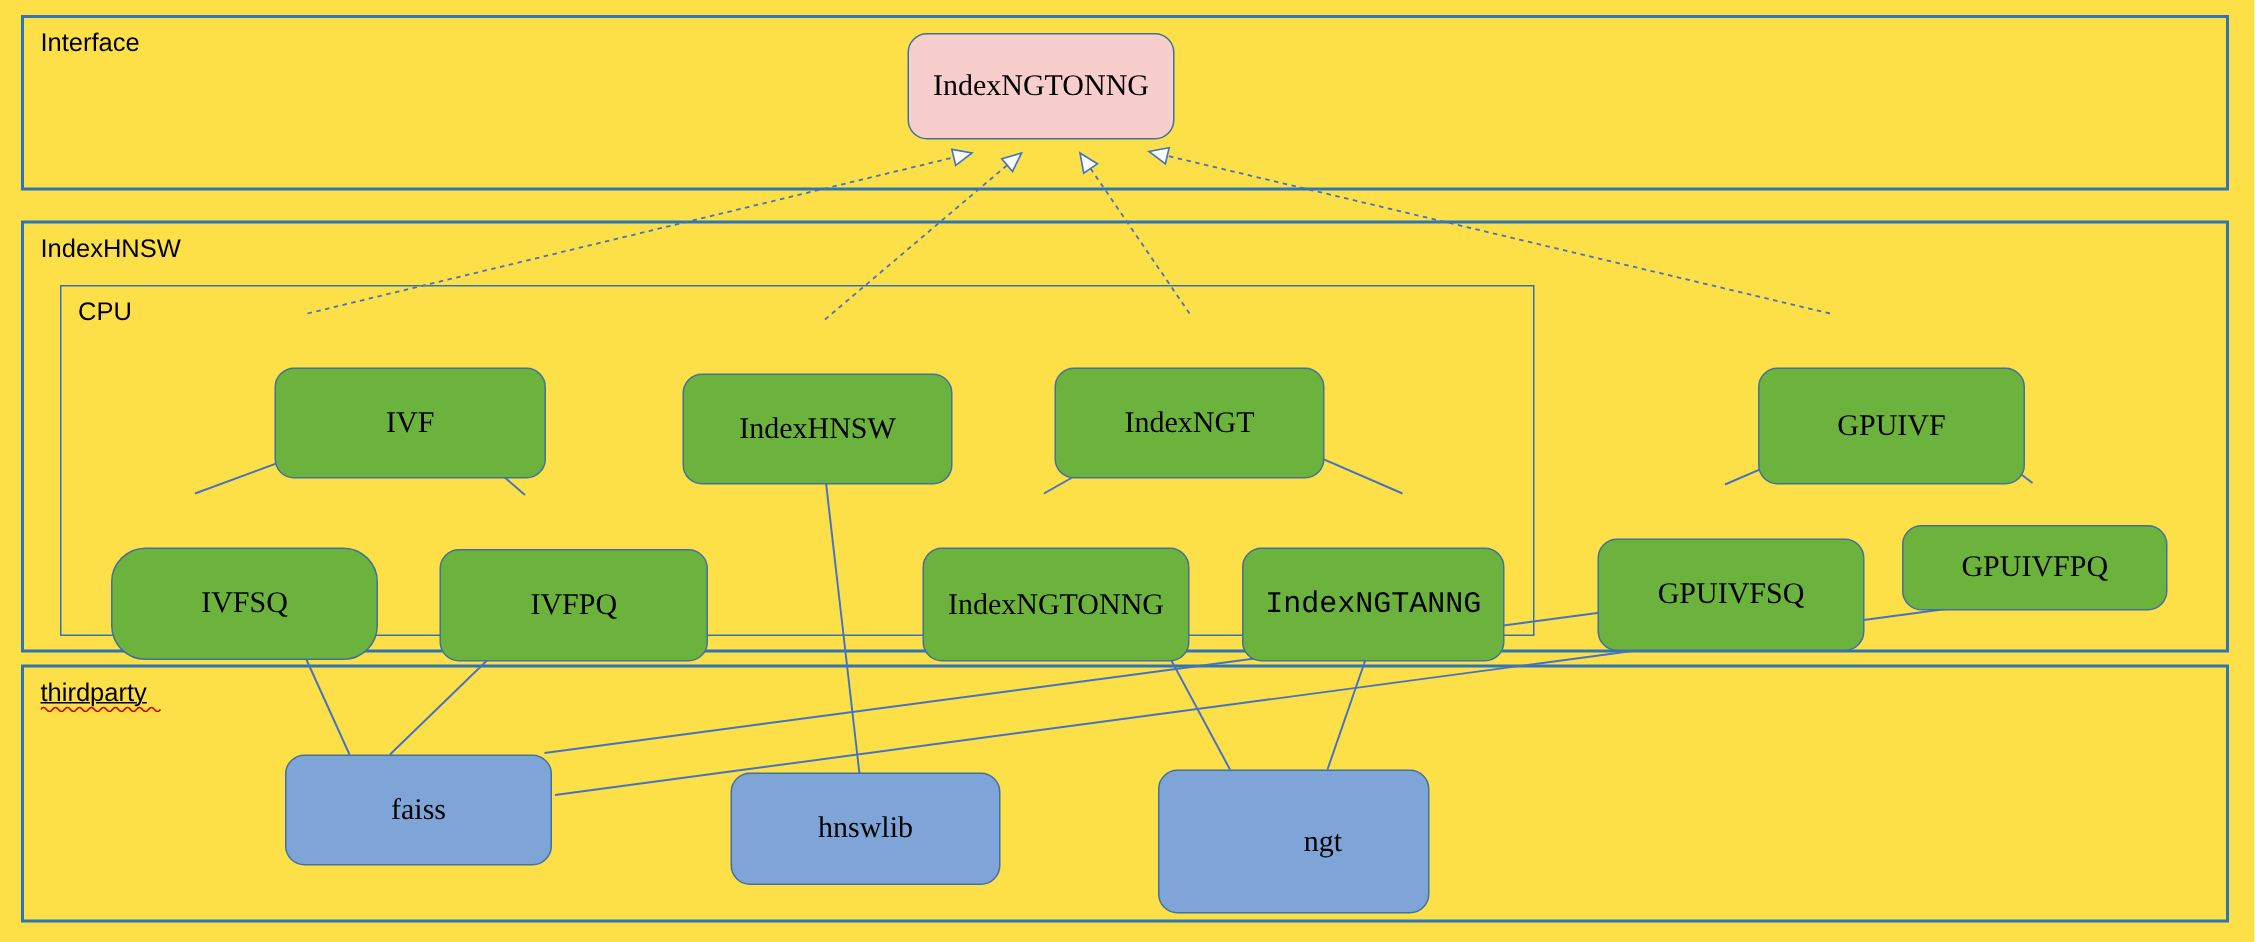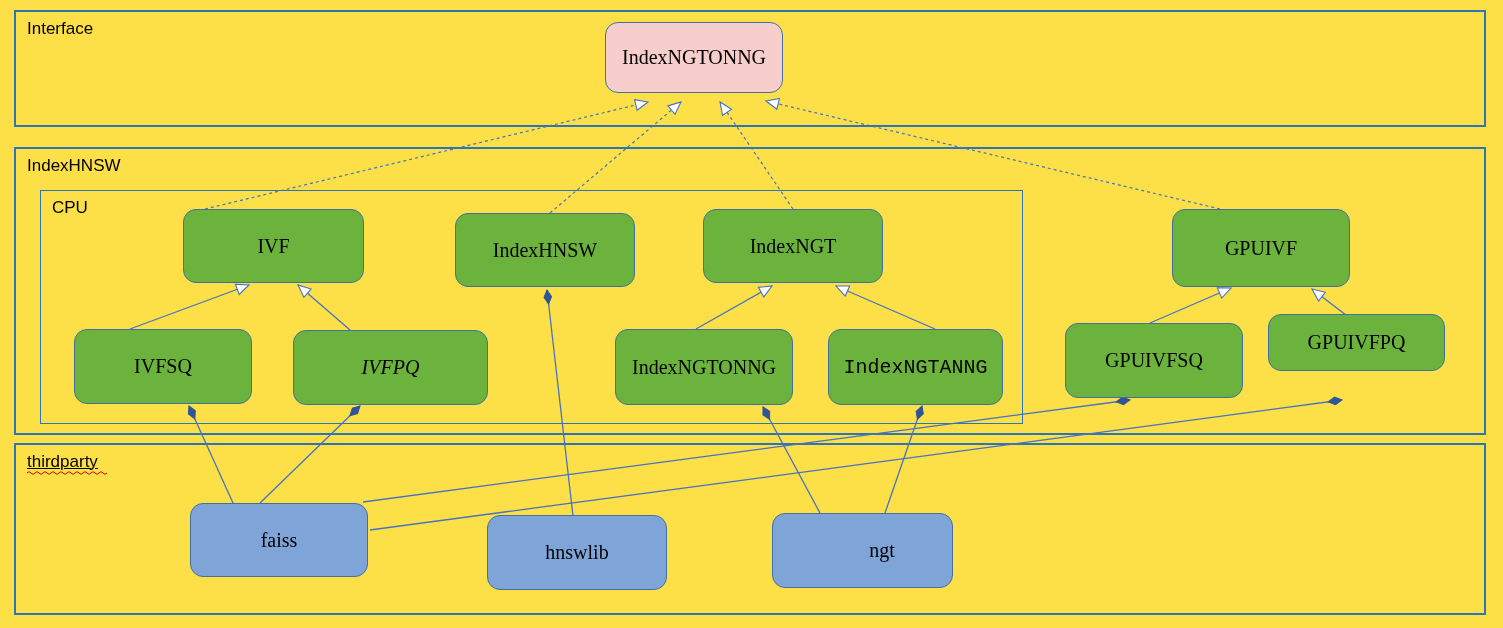--- a/index.html
+++ b/index.html
@@ -27,21 +27,21 @@
   .underlined{ text-decoration:underline; text-decoration-thickness:1px; display:inline-block;}
   .squiggle{display:block;margin-top:-2px;}
   #edges{position:absolute;left:0;top:0;z-index:2;}
   .edge{stroke:var(--connector);fill:none;stroke-width:1.3;}
   .edge.realization{stroke-dasharray:3 3;stroke-width:1.2;}
   .node{
     position:absolute;box-sizing:border-box;border:1.5px solid var(--node-border);
     border-radius:13px;display:flex;align-items:center;justify-content:center;
     z-index:3;font-family:"Liberation Serif",serif;font-size:20px;color:#000;
   }
-  .node.class{background:var(--class-fill);}
+  .node.class{background:var(--class-fill);margin-top:36px;}
   .node.iface{background:var(--interface-fill);}
   .node.lib{background:var(--thirdparty-fill);}
 </style>
 </head>
 <body>
 
 <div id="canvas">
 
   <div class="section" style="left:14px;top:10px;width:1472px;height:117px;">
     <span class="section-label">Interface</span>
@@ -102,24 +102,24 @@
 
   <div class="node class" style="left:183px;top:209px;width:181px;height:74px;">
     <span>IVF</span>
   </div>
   <div class="node class" style="left:455px;top:213px;width:180px;height:74px;">
     <span>IndexHNSW</span>
   </div>
   <div class="node class" style="left:703px;top:209px;width:180px;height:74px;">
     <span>IndexNGT</span>
   </div>
-  <div class="node class" style="left:74px;top:329px;width:178px;height:75px;">
+  <div class="node class" style="left:74px;top:329px;width:178px;height:75px;border-radius:23px;">
     <span>IVFSQ</span>
   </div>
-  <div class="node class" style="left:293px;top:330px;width:195px;height:75px;font-style:italic;">
+  <div class="node class" style="left:293px;top:330px;width:179px;height:75px;">
     <span>IVFPQ</span>
   </div>
   <div class="node class" style="left:615px;top:329px;width:178px;height:76px;">
     <span>IndexNGTONNG</span>
   </div>
   <div class="node class" style="left:828px;top:329px;width:175px;height:76px;font-family:Liberation Mono, monospace;">
     <span>IndexNGTANNG</span>
   </div>
 
   <div class="node class" style="left:1172px;top:209px;width:178px;height:78px;">
@@ -131,17 +131,17 @@
   <div class="node class" style="left:1268px;top:314px;width:177px;height:57px;">
     <span>GPUIVFPQ</span>
   </div>
 
   <div class="node lib" style="left:190px;top:503px;width:178px;height:74px;align-items:center;">
     <span>faiss</span>
   </div>
   <div class="node lib" style="left:487px;top:515px;width:180px;height:75px;">
     <span>hnswlib</span>
   </div>
-  <div class="node lib" style="left:772px;top:513px;width:181px;height:75px;padding-left:39px;">
+  <div class="node lib" style="left:772px;top:513px;width:181px;height:96px;padding-left:39px;">
     <span>ngt</span>
   </div>
 
 </div>
 
 </body></html>

